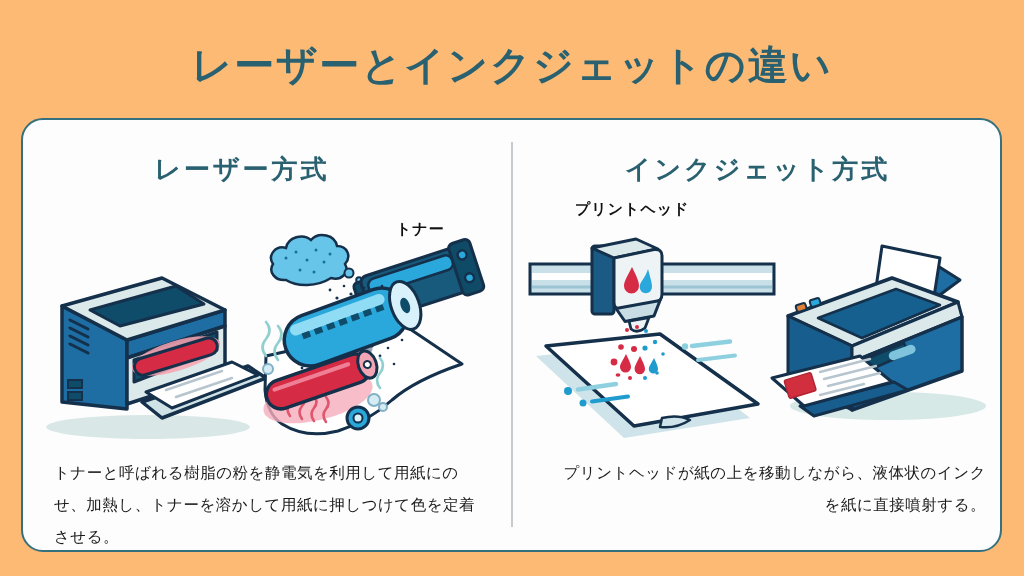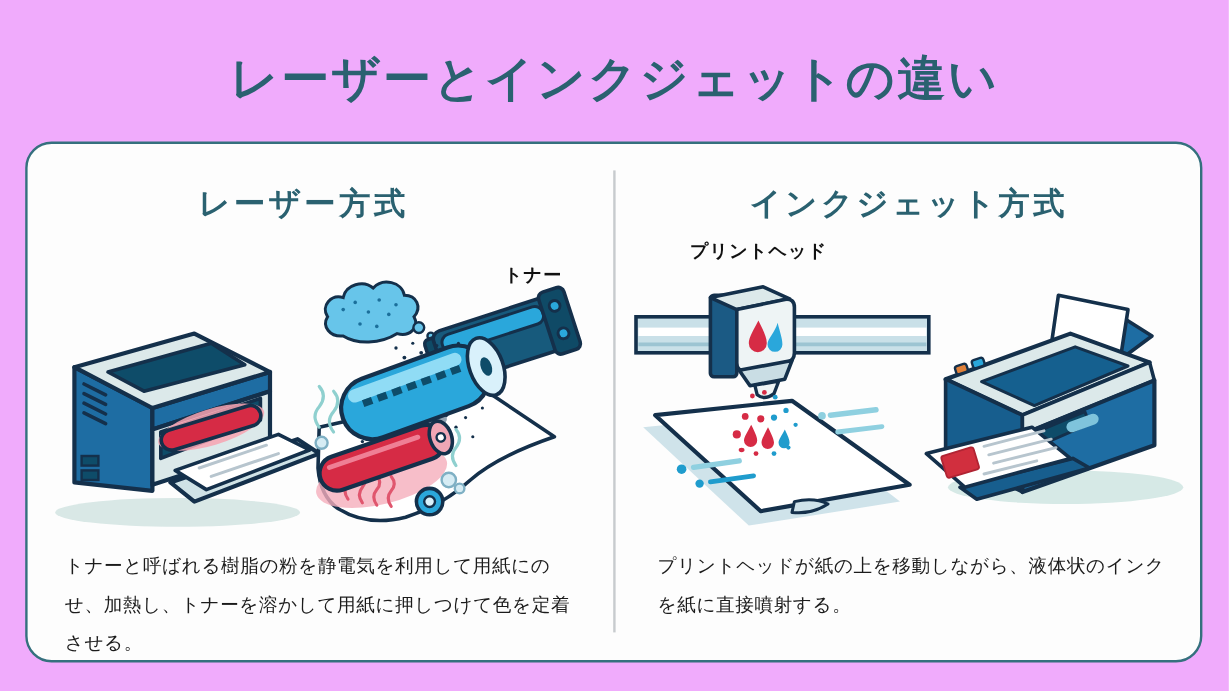--- a/index.html
+++ b/index.html
@@ -1,51 +1,51 @@
 <!DOCTYPE html>
 <html><head>
 <meta charset="utf-8">
 <style>
   html,body{margin:0;padding:0;}
   .stage{
-    position:relative;width:1024px;height:576px;background:#f0abfc;
+    position:relative;width:1024px;height:576px;background:#fdba74;
     overflow:hidden;font-family:"Liberation Sans","DejaVu Sans",sans-serif;
   }
   .page-title{
     position:absolute;top:38px;left:0;width:1024px;margin:0;
     text-align:center;font-size:40px;font-weight:800;color:#2a6170;
     letter-spacing:2px;
   }
   .card{
     position:absolute;left:21px;top:118px;width:981px;height:434px;
     background:#fdfdfd;border:2.5px solid #35707e;border-radius:22px;
     box-sizing:border-box;
   }
   .divider{
     position:absolute;left:511px;top:142px;width:2px;height:385px;
     background:#c7cbce;
   }
   .panel-heading{
     position:absolute;top:152px;margin:0;text-align:center;
     font-size:26px;font-weight:800;color:#2a6170;letter-spacing:3px;
   }
-  .panel-heading.left{left:32px;width:442px;}
+  .panel-heading.left{left:21px;width:442px;}
   .panel-heading.right{left:512px;width:491px;}
   .callout{
     position:absolute;font-size:15px;font-weight:700;color:#111;
     letter-spacing:1px;white-space:nowrap;
   }
-  .callout.toner{left:420px;top:220px;}
+  .callout.toner{left:396px;top:220px;}
   .callout.printhead{left:575px;top:200px;}
   .desc{
     position:absolute;margin:0;font-size:15.5px;font-weight:400;
     color:#1b1b1b;line-height:32px;letter-spacing:0.5px;
   }
   .desc.left{left:54px;top:457px;width:430px;}
-  .desc.right{left:548px;top:457px;width:438px;}
+  .desc.right{left:548px;top:457px;width:438px;text-align:right;}
   .illus{position:absolute;}
   #laser-printer{left:30px;top:252px;}
   #toner-drum{left:252px;top:228px;}
   #print-head{left:528px;top:234px;}
   #inkjet-printer{left:770px;top:238px;}
 </style>
 </head>
 <body>
 
 <div class="stage">

